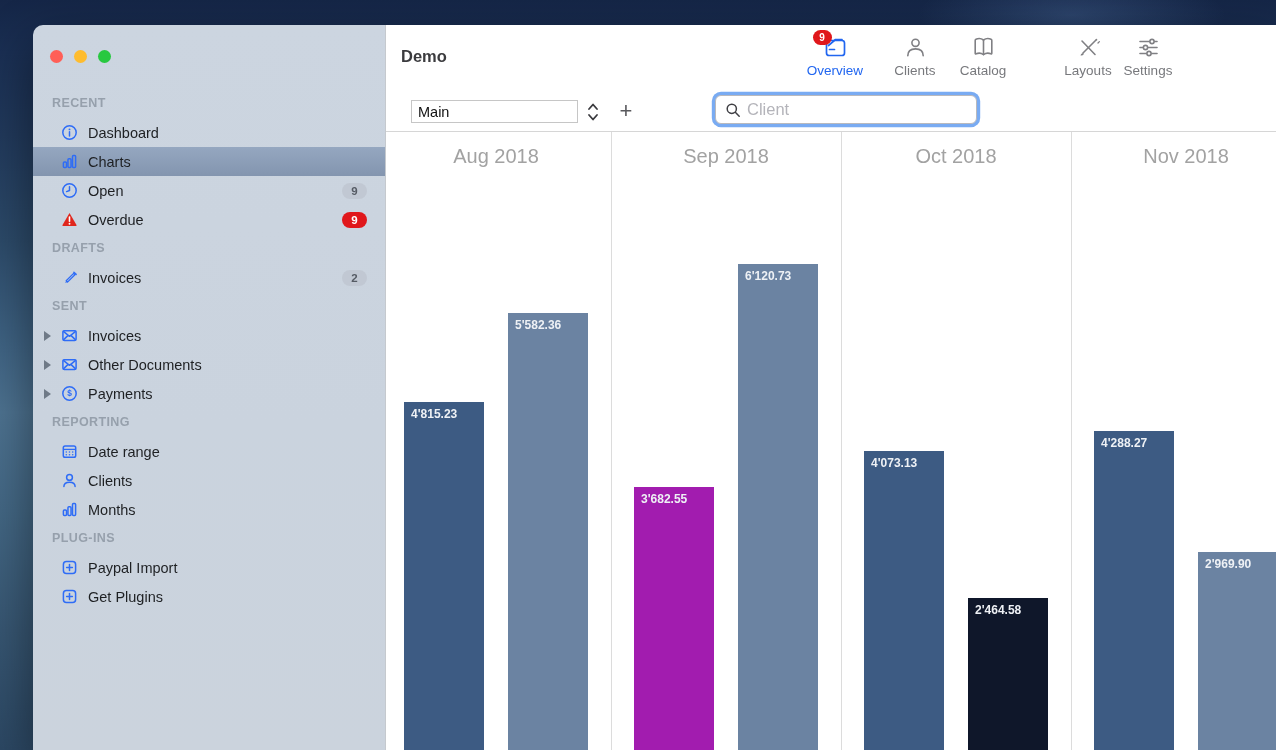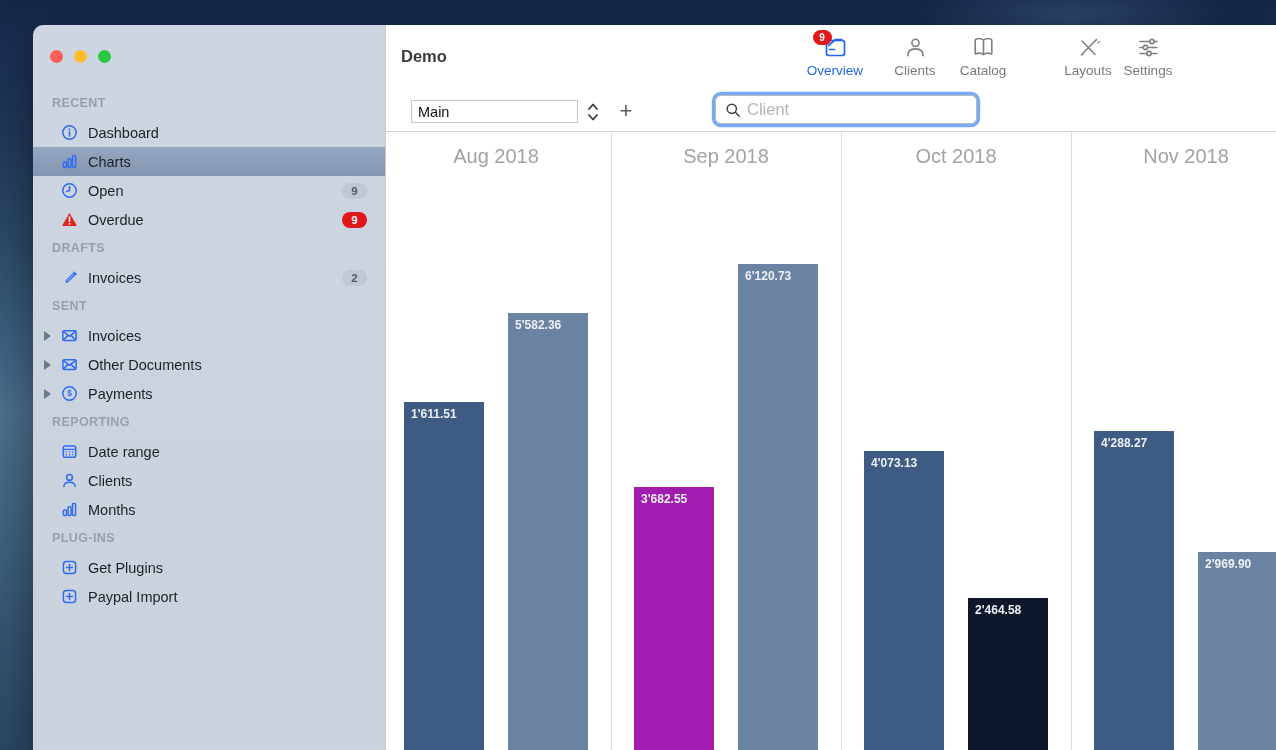--- a/index.html
+++ b/index.html
@@ -207,31 +207,31 @@
         </div>
         <div class="nav-header">PLUG-INS</div>
         <div class="nav-item">
           <span class="nav-icon">
             <svg width="17" height="17" viewBox="0 0 17 17">
               <rect x="2.4" y="2.4" width="12.2" height="12.2" rx="3" fill="none" stroke="#2e6cf6" stroke-width="1.5" stroke-linecap="round" stroke-linejoin="round"></rect>
               <line x1="8.5" y1="5.6" x2="8.5" y2="11.4" fill="none" stroke="#2e6cf6" stroke-width="1.5" stroke-linecap="round" stroke-linejoin="round"></line>
               <line x1="5.6" y1="8.5" x2="11.4" y2="8.5" fill="none" stroke="#2e6cf6" stroke-width="1.5" stroke-linecap="round" stroke-linejoin="round"></line>
             </svg>
           </span>
-          <span class="nav-label">Get Plugins</span>
+          <span class="nav-label">Paypal Import</span>
         </div>
         <div class="nav-item">
           <span class="nav-icon">
             <svg width="17" height="17" viewBox="0 0 17 17">
               <rect x="2.4" y="2.4" width="12.2" height="12.2" rx="3" fill="none" stroke="#2e6cf6" stroke-width="1.5" stroke-linecap="round" stroke-linejoin="round"></rect>
               <line x1="8.5" y1="5.6" x2="8.5" y2="11.4" fill="none" stroke="#2e6cf6" stroke-width="1.5" stroke-linecap="round" stroke-linejoin="round"></line>
               <line x1="5.6" y1="8.5" x2="11.4" y2="8.5" fill="none" stroke="#2e6cf6" stroke-width="1.5" stroke-linecap="round" stroke-linejoin="round"></line>
             </svg>
           </span>
-          <span class="nav-label">Paypal Import</span>
+          <span class="nav-label">Get Plugins</span>
         </div>
       </div>
   </div>
 
   <div class="content">
     <div class="toolbar">
       <div class="win-title">Demo</div>
       <div id="tab-bar">
           <div class="tab selected" style="left: 404px;">
             <div class="tab-icon">
@@ -299,21 +299,21 @@
         <svg width="16" height="16" viewBox="0 0 16 16">
           <circle cx="6.8" cy="6.8" r="4.6" fill="none" stroke="#3f3f44" stroke-width="1.5"></circle>
           <line x1="10.3" y1="10.3" x2="14.2" y2="14.2" stroke="#3f3f44" stroke-width="1.5" stroke-linecap="round"></line>
         </svg>
         <input placeholder="Client" style="">
       </div>
     </div>
     <div class="chart" id="chart-panel">
         <div class="col-header" style="left: -5px;">Aug 2018</div>
         <div class="bar" style="left: 18px; top: 269.752px; width: 80px; height: 349.248px; background: rgb(61, 91, 131);">
-          <span class="bar-label" style="color: rgb(238, 241, 245);">1'611.51</span>
+          <span class="bar-label" style="color: rgb(238, 241, 245);">4'815.23</span>
         </div>
         <div class="bar" style="left: 122px; top: 181.068px; width: 80px; height: 437.932px; background: rgb(107, 131, 162);">
           <span class="bar-label" style="color: rgb(238, 241, 245);">5'582.36</span>
         </div>
         <div class="col-divider" style="left: 225px;"></div>
         <div class="col-header" style="left: 225px;">Sep 2018</div>
         <div class="bar" style="left: 248px; top: 354.61px; width: 80px; height: 264.39px; background: #a21caf;">
           <span class="bar-label" style="color: rgb(238, 241, 245);">3'682.55</span>
         </div>
         <div class="bar" style="left: 352px; top: 131.889px; width: 80px; height: 487.111px; background: rgb(107, 131, 162);">

